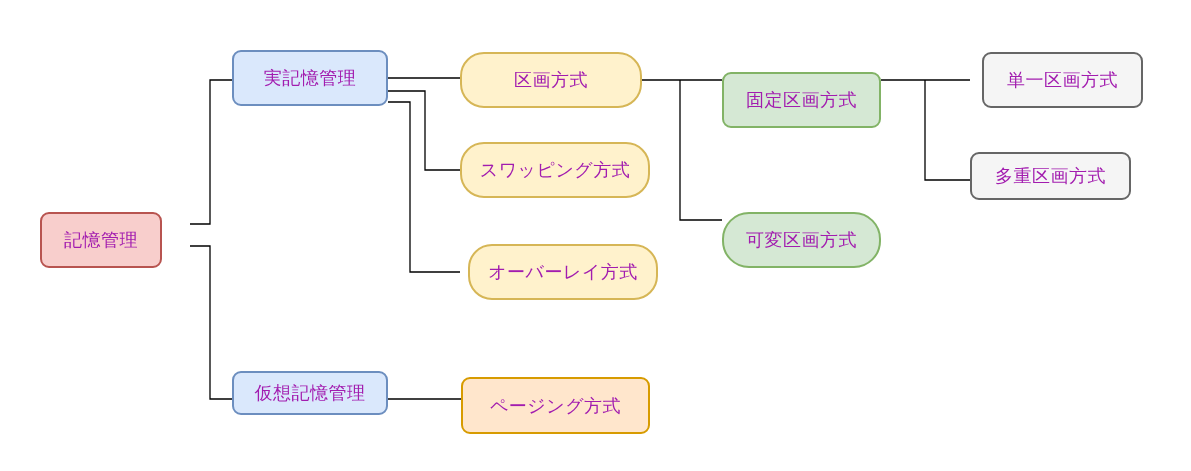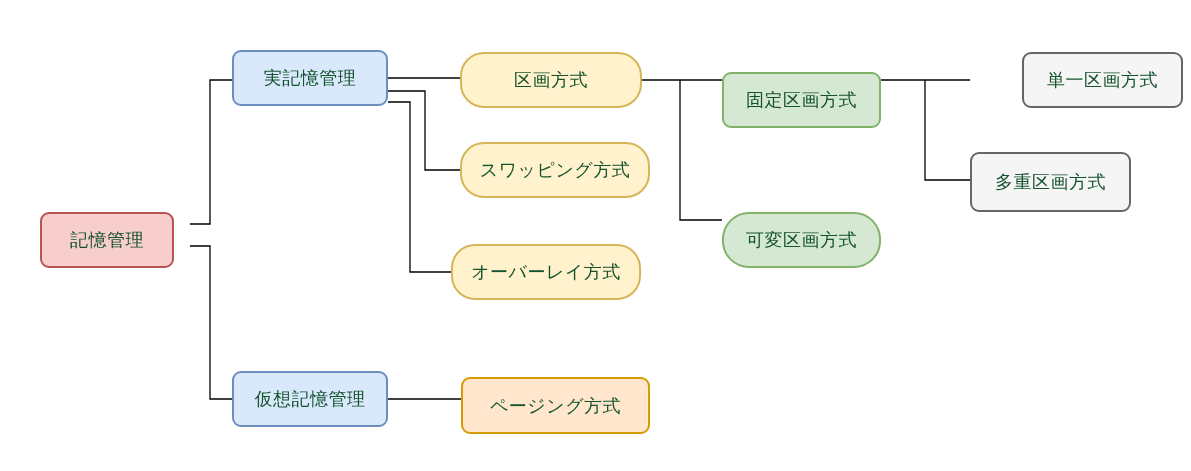--- a/index.html
+++ b/index.html
@@ -24,44 +24,44 @@
   }
   .node {
     position: absolute;
     box-sizing: border-box;
     border-radius: 9px;
     border: 2px solid #000;
     display: flex;
     align-items: center;
     justify-content: center;
     font-size: 18px;
-    color: #14532d;
+    color: #a21caf;
     letter-spacing: 0.5px;
     white-space: nowrap;
   }
   
   .c-pink   { background: #F8CECC; border-color: #B85450; }
   .c-blue   { background: #DAE8FC; border-color: #6C8EBF; }
   .c-yellow { background: #FFF2CC; border-color: #D6B656; border-radius: 24px; }
   .c-orange { background: #FFE6CC; border-color: #D79B00; }
   .c-green  { background: #D5E8D4; border-color: #82B366; margin-top: 20px; }
   .c-gray   { background: #F5F5F5; border-color: #666666; }
 
   
-  #n-root      { left: 40px;  top: 212px; width: 134px; height: 56px; justify-content: center; }
+  #n-root      { left: 40px;  top: 212px; width: 122px; height: 56px; justify-content: center; }
   #n-real      { left: 232px; top: 50px;  width: 156px; height: 56px; }
-  #n-virtual   { left: 232px; top: 371px; width: 156px; height: 56px; }
+  #n-virtual   { left: 232px; top: 371px; width: 156px; height: 44px; }
   #n-partition { left: 460px; top: 52px;  width: 182px; height: 56px; }
   #n-swapping  { left: 460px; top: 142px; width: 190px; height: 56px; font-family: Liberation Serif, serif; }
-  #n-overlay   { left: 451px; top: 244px; width: 190px; height: 56px; }
+  #n-overlay   { left: 468px; top: 244px; width: 190px; height: 56px; }
   #n-paging    { left: 461px; top: 377px; width: 189px; height: 57px; }
   #n-fixed     { left: 722px; top: 52px;  width: 159px; height: 56px; }
   #n-variable  { left: 722px; top: 192px; width: 159px; height: 56px; border-radius: 27px; }
-  #n-single    { left: 1022px; top: 52px;  width: 161px; height: 56px; }
-  #n-multiple  { left: 970px; top: 152px; width: 161px; height: 60px; }
+  #n-single    { left: 982px; top: 52px;  width: 161px; height: 56px; }
+  #n-multiple  { left: 970px; top: 152px; width: 161px; height: 48px; }
 </style>
 </head>
 <body>
 
 <div class="canvas">
 
   <svg class="wires" viewBox="0 0 1191 471" fill="none" stroke="#000000" stroke-width="1.3">
     <polyline points="190,224 210,224 210,80 232,80"></polyline>
     <polyline points="190,246 210,246 210,399 232,399"></polyline>
     <polyline points="388,78 460,78"></polyline>

